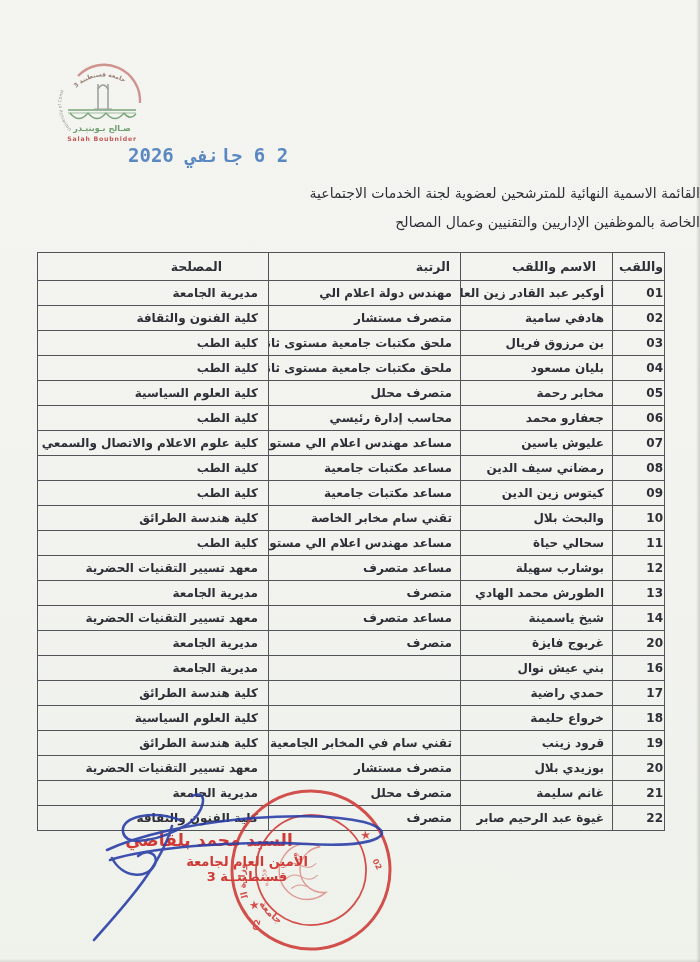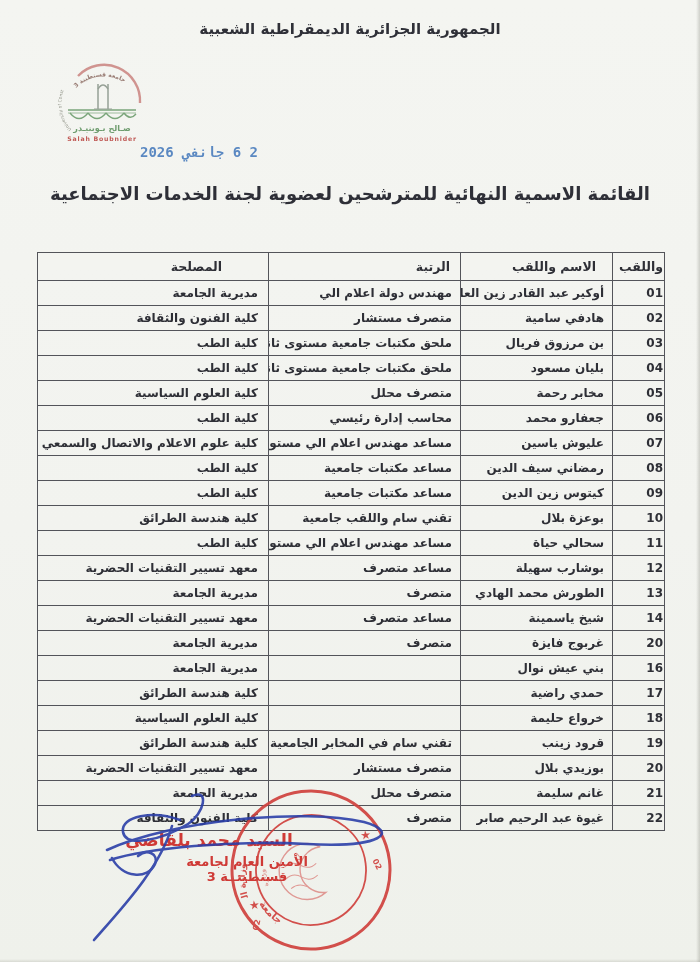--- a/index.html
+++ b/index.html
@@ -13,27 +13,27 @@
     background:linear-gradient(90deg,transparent,rgba(110,112,100,.28));}
   .edge-bottom{position:absolute;left:0;bottom:0;width:100%;height:3px;
     background:linear-gradient(180deg,transparent,rgba(110,112,100,.18));}
 
   
   .country-title{position:absolute;top:20px;left:0;width:100%;text-align:center;
     font-size:15px;font-weight:bold;direction:rtl;}
   .logo{position:absolute;left:50px;top:54px;width:104px;height:92px;}
   .org-block{position:absolute;right:38px;top:58px;direction:rtl;text-align:right;
     font-size:12.5px;font-weight:bold;line-height:23px;color:#3a3b42;}
-  .date-stamp{position:absolute;left:140px;top:144px;direction:rtl;
-    color:#4a7dbd;font-weight:bold;font-size:14px;letter-spacing:1px;
+  .date-stamp{position:absolute;left:128px;top:144px;direction:rtl;
+    color:#4a7dbd;font-weight:bold;font-size:19px;letter-spacing:1px;
     font-family:"DejaVu Sans Mono","DejaVu Sans",monospace,sans-serif;opacity:.9;text-align:center;}
 
   
-  .doc-title{position:absolute;top:179px;left:0;width:100%;text-align:center;direction:rtl;
-    font-weight:bold;font-size:18px;line-height:29px;color:#2e2f37;}
+  .doc-title{position:absolute;top:179px;left:0;width:100%;text-align:right;direction:rtl;
+    font-weight:normal;font-size:14px;line-height:29px;color:#2e2f37;}
 
   
   table.list{position:absolute;left:37px;top:252px;width:627px;border-collapse:collapse;
     table-layout:fixed;direction:rtl;}
   table.list th,table.list td{border:1px solid #53545a;overflow:hidden;white-space:nowrap;
     font-weight:bold;color:#2e2f36;}
   table.list th{height:25px;font-size:12.5px;text-align:right;}
   table.list td{height:22px;font-size:12px;text-align:right;}
   .col-num{width:52px;}
   .col-name{width:152px;}
@@ -56,21 +56,20 @@
     opacity:.92;transform:rotate(-7deg);}
   .sig{position:absolute;left:52px;top:786px;width:340px;height:170px;z-index:3;}
 </style>
 </head>
 <body>
 
 <div class="page">
   <div class="edge-right"></div>
   <div class="edge-bottom"></div>
 
-  <div class="country-title">الجمهورية الجزائرية الديمقراطية الشعبية</div>
 
   <div class="logo">
     <svg width="104" height="92" viewBox="0 0 104 92">
       <defs>
         <path id="lg-top" d="M16,54 A38,38 0 0 1 90,50"></path>
         <path id="lg-left" d="M22,76 A37,37 0 0 1 14,36"></path>
       </defs>
       <path d="M28,22 A36,36 0 0 1 90,49" fill="none" stroke="#c4736f" stroke-width="2.4" opacity="0.75"></path>
       <text font-size="6" font-weight="bold" fill="#8f6f66" opacity="0.9">
         <textPath href="#lg-top" startOffset="22%">جامعة قسنطينة 3</textPath>
@@ -95,20 +94,21 @@
       <text x="52" y="77" text-anchor="middle" font-size="8" font-weight="bold" fill="#6f9d6f" direction="rtl">صـالح بـوبنيـدر</text>
       <text x="52" y="87" text-anchor="middle" font-size="6.2" font-weight="bold" letter-spacing="0.8" fill="#c05a56">Salah Boubnider</text>
     </svg>
   </div>
 
 
   <div class="date-stamp">2 6 جانفي 2026</div>
 
   <div class="doc-title">
     <div>القائمة الاسمية النهائية للمترشحين لعضوية لجنة الخدمات الاجتماعية</div>
+    <div>الخاصة بالموظفين الإداريين والتقنيين وعمال المصالح</div>
   </div>
 
   <table class="list">
     <colgroup>
       <col class="col-num">
         <col class="col-name">
         <col class="col-rank">
         <col class="col-service">
     </colgroup>
     <thead>
@@ -169,22 +169,22 @@
           <td class="col-service">كلية الطب</td>
         </tr>
         <tr>
           <td class="col-num">09</td>
           <td class="col-name">كيتوس زين الدين</td>
           <td class="col-rank">مساعد مكتبات جامعية</td>
           <td class="col-service">كلية الطب</td>
         </tr>
         <tr>
           <td class="col-num">10</td>
-          <td class="col-name">بوعزة بلال</td>
-          <td class="col-rank">تقني سام واللقب جامعية</td>
+          <td class="col-name">والبحث بلال</td>
+          <td class="col-rank">تقني سام مخابر الخاصة</td>
           <td class="col-service">كلية هندسة الطرائق</td>
         </tr>
         <tr>
           <td class="col-num">11</td>
           <td class="col-name">سحالي حياة</td>
           <td class="col-rank">مساعد مهندس اعلام الي مستوى اول</td>
           <td class="col-service">كلية الطب</td>
         </tr>
         <tr>
           <td class="col-num">12</td>

